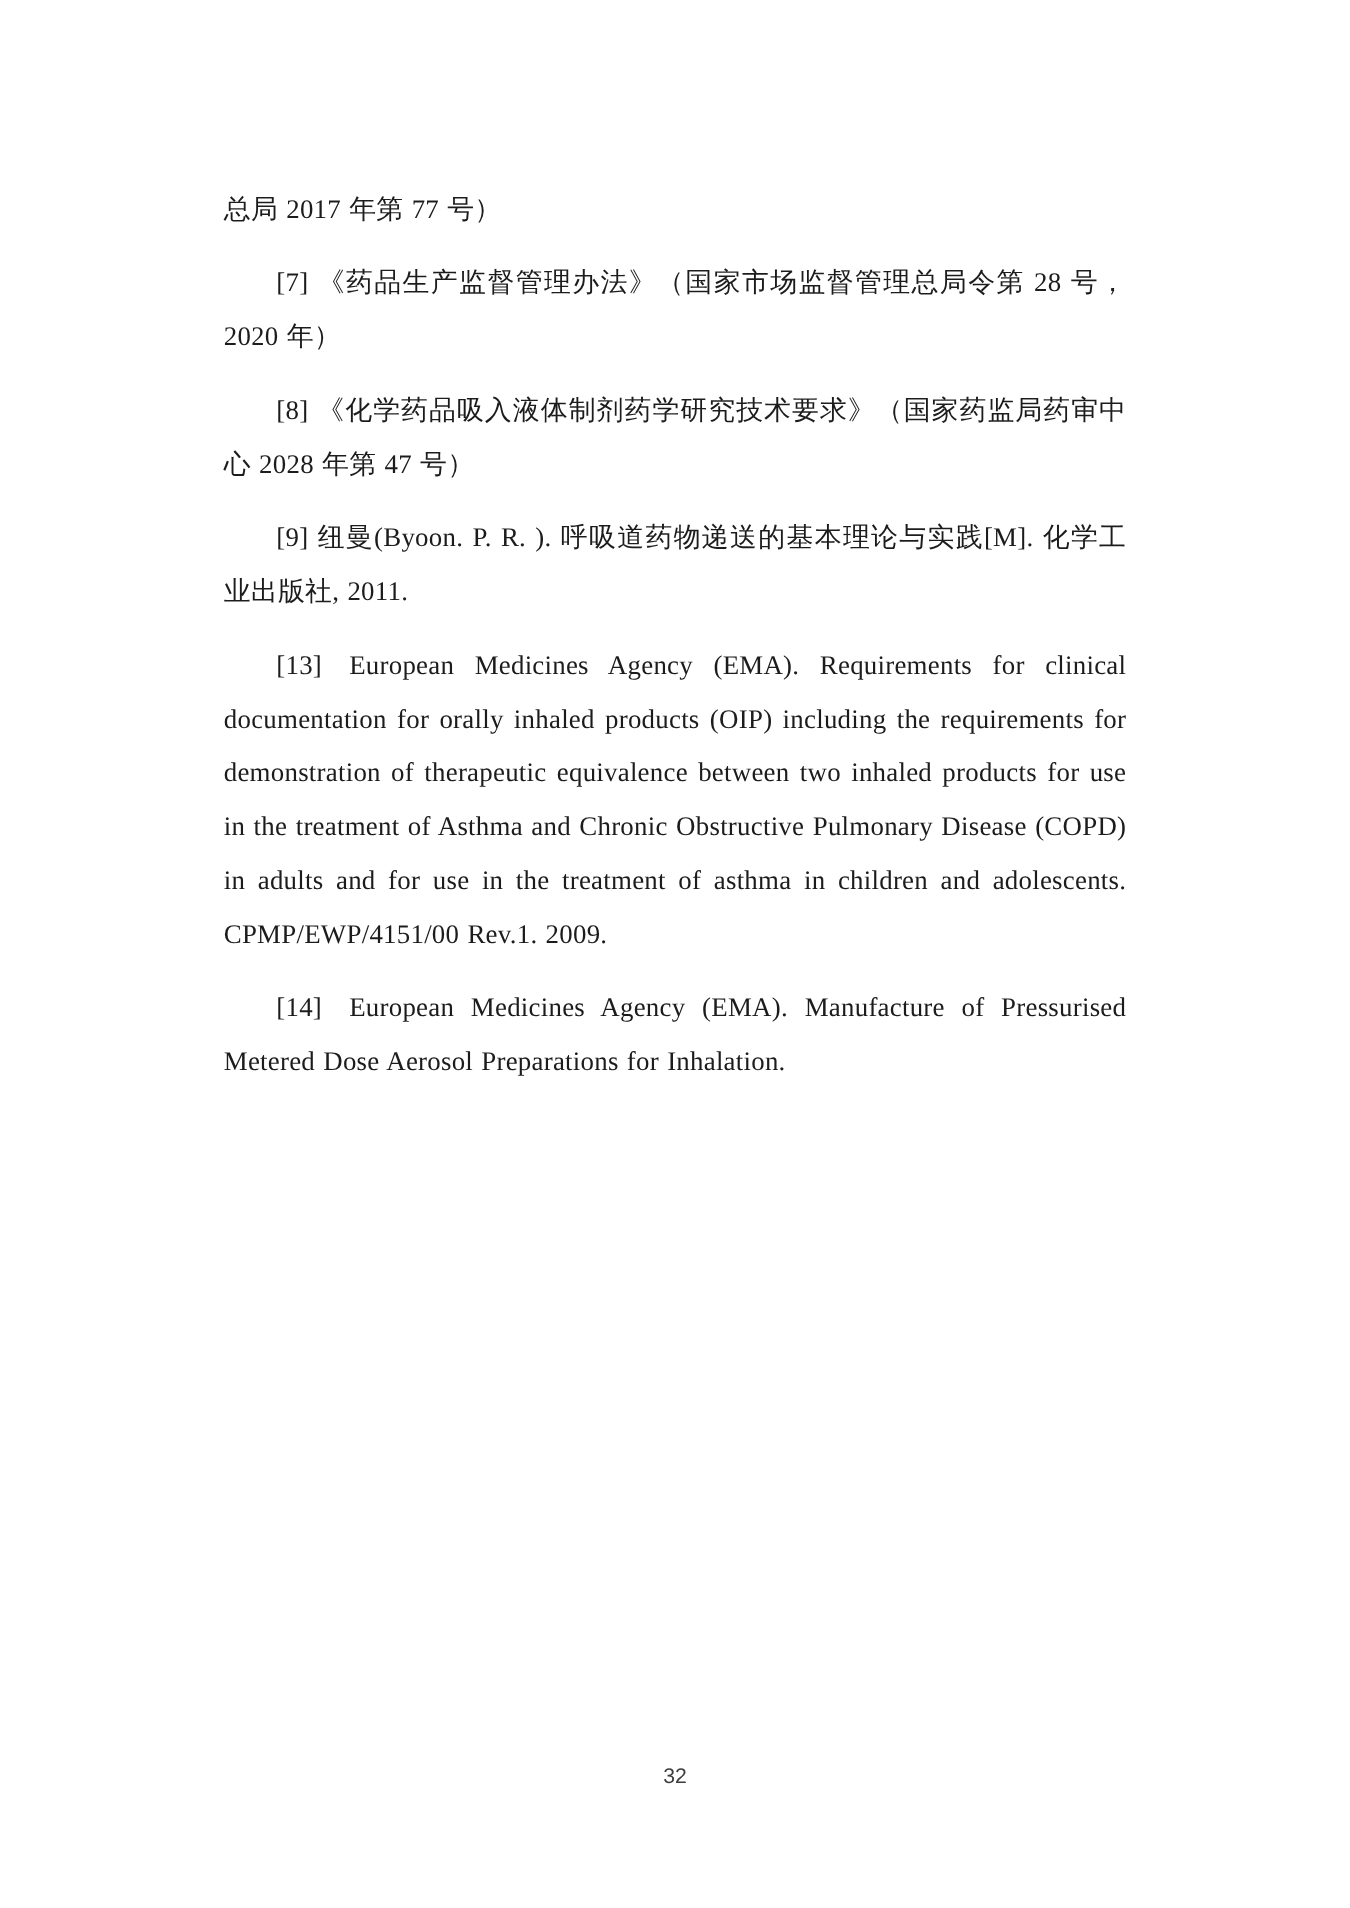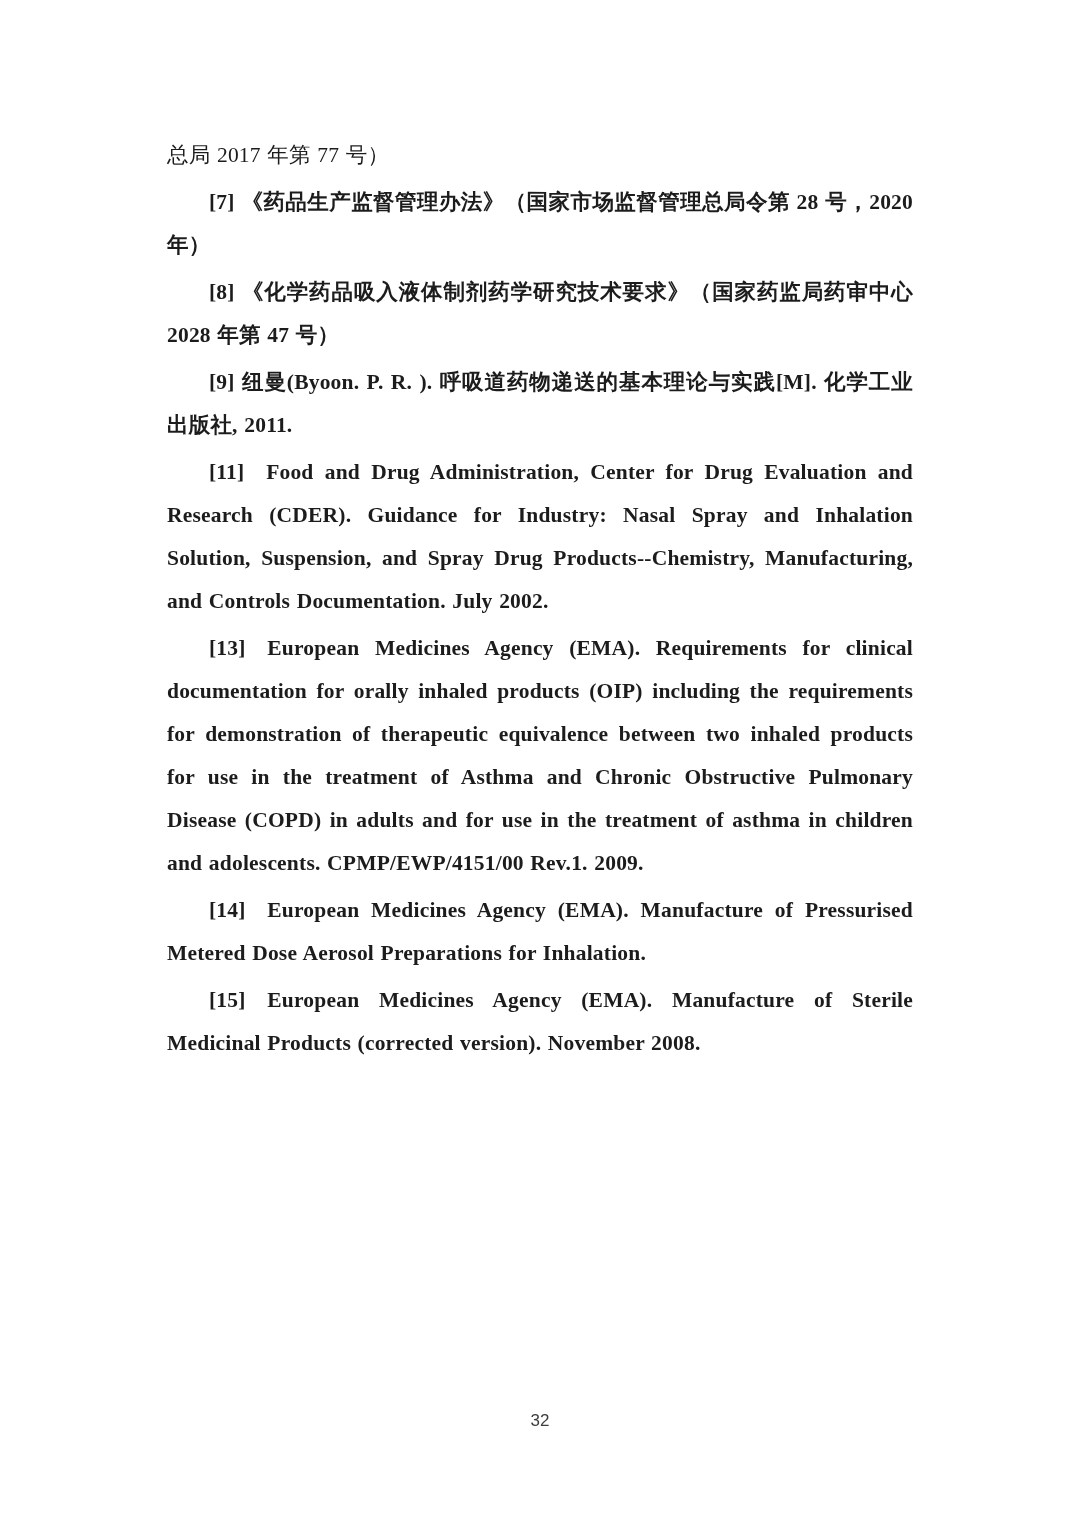--- a/index.html
+++ b/index.html
@@ -15,32 +15,31 @@
     overflow: hidden;
     font-family: "Liberation Serif", "DejaVu Serif", serif;
   }
   .content {
     position: absolute;
     top: 130px;
     left: 163px;
     width: 754px;
   }
   p.ref {
-    margin: 4px;
+    margin: 16px;
     padding: 0;
     font-size: 21.5px;
     line-height: 43px;
     color: #1c1c1c;
     text-align: justify;
     letter-spacing: 0.2px;
     word-spacing: 1px;
   }
   p.ref.indent {
     text-indent: 42px;
-    font-weight: bold;
   }
   .page-number {
     position: absolute;
     top: 1388px;
     left: 0;
     width: 100%;
     text-align: center;
     font-family: "Liberation Sans", "DejaVu Sans", sans-serif;
     font-size: 17px;
     color: #3d3d3d;
@@ -49,19 +48,17 @@
 </style>
 </head>
 <body>
 
 <div class="page">
   <div class="content">
     <p class="ref">总局 2017 年第 77 号）</p>
     <p class="ref indent">[7] 《药品生产监督管理办法》（国家市场监督管理总局令第 28 号，2020 年）</p>
     <p class="ref indent">[8] 《化学药品吸入液体制剂药学研究技术要求》（国家药监局药审中心 2028 年第 47 号）</p>
     <p class="ref indent">[9] 纽曼(Byoon. P. R. ). 呼吸道药物递送的基本理论与实践[M]. 化学工业出版社, 2011.</p>
-    <p class="ref indent">[11] Food and Drug Administration, Center for Drug Evaluation and Research (CDER). Guidance for Industry: Nasal Spray and Inhalation Solution, Suspension, and Spray Drug Products--Chemistry, Manufacturing, and Controls Documentation. July 2002.</p>
     <p class="ref indent">[13] European Medicines Agency (EMA). Requirements for clinical documentation for orally inhaled products (OIP) including the requirements for demonstration of therapeutic equivalence between two inhaled products for use in the treatment of Asthma and Chronic Obstructive Pulmonary Disease (COPD) in adults and for use in the treatment of asthma in children and adolescents. CPMP/EWP/4151/00 Rev.1. 2009.</p>
     <p class="ref indent">[14] European Medicines Agency (EMA). Manufacture of Pressurised Metered Dose Aerosol Preparations for Inhalation.</p>
-    <p class="ref indent">[15] European Medicines Agency (EMA). Manufacture of Sterile Medicinal Products (corrected version). November 2008.</p>
   </div>
   <div class="page-number">32</div>
 </div>
 
 </body></html>

